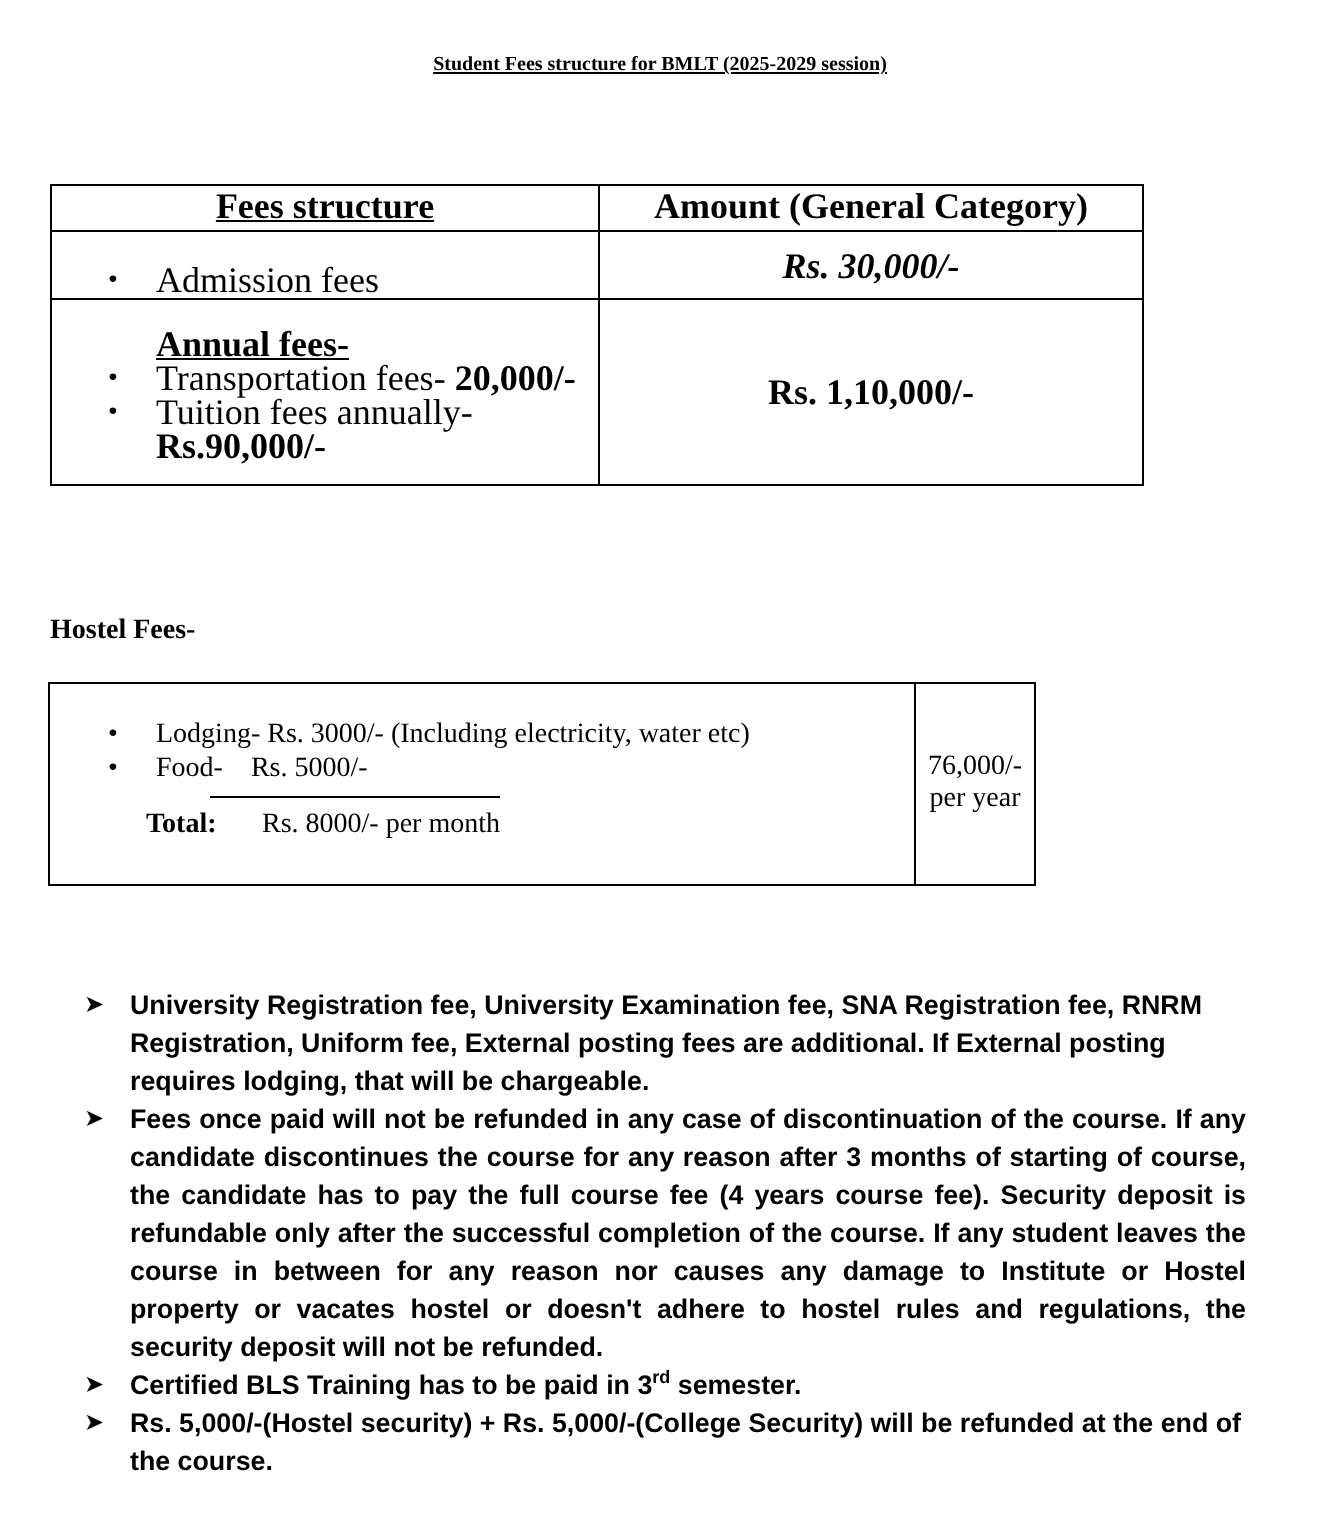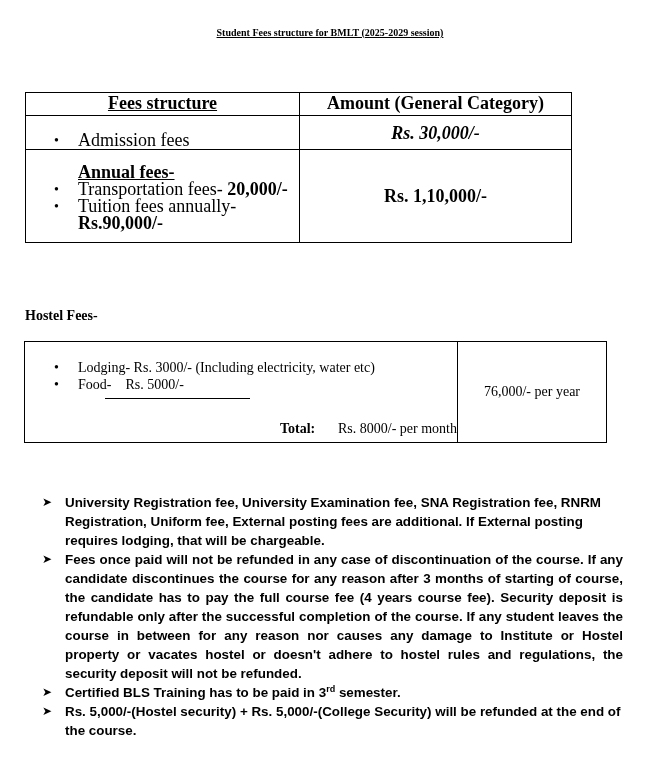--- a/index.html
+++ b/index.html
@@ -30,33 +30,33 @@
   .bul::before { content: "\2022"; position: absolute; left: 28px; font-size: 14px; }
 
   .annual-head { font-weight: bold; text-decoration: underline; padding-left: 52px; line-height: 17px; margin-top: 14px; }
 
   .hostel-label {
     position: absolute; left: 25px; top: 308px; font-family: "Liberation Serif", serif;
     font-weight: bold; font-size: 14px;
   }
 
   table.hostel {
-    position: absolute; left: 24px; top: 341px; width: 583px; border-collapse: collapse;
+    position: absolute; left: 24px; top: 341px; width: 494px; border-collapse: collapse;
     font-family: "Liberation Serif", serif; font-size: 14px; border-radius: 16px;
   }
   table.hostel td { border: 1px solid #000; padding: 0; }
   .h-left { width: 432px; height: 100px; vertical-align: top; }
   .h-right { text-align: center; vertical-align: middle; }
   .h-left .bul { padding-left: 53px; }
   .h-left .bul::before { left: 29px; }
   .h-list { margin-top: 17px; }
   .food-line { display: flex; }
   .food-amt { margin-left: 14px; }
   .rule { margin-left: 80px; width: 145px; border-top: 1px solid #000; margin-top: 5px; }
-  .total-line { margin-top: 22px; padding-left: 48px; display: flex; justify-content: flex-end; }
+  .total-line { margin-top: 6px; padding-left: 48px; display: flex; }
   .total-line .tl { font-weight: bold; width: 58px; }
 
   .notes {
     position: absolute; left: 40px; top: 493px; width: 583px;
     font-family: "Liberation Sans", "DejaVu Sans", sans-serif; font-weight: bold; font-size: 13.4px;
     line-height: 19px;
   }
   .note { position: relative; padding-left: 25px; }
   .note .arrow { position: absolute; left: 2px; top: 0; font-size: 12px; }
   .justify { text-align: justify; }

